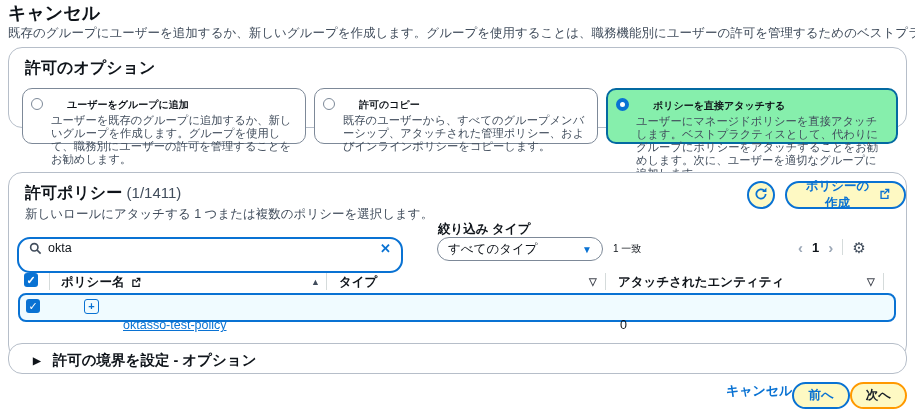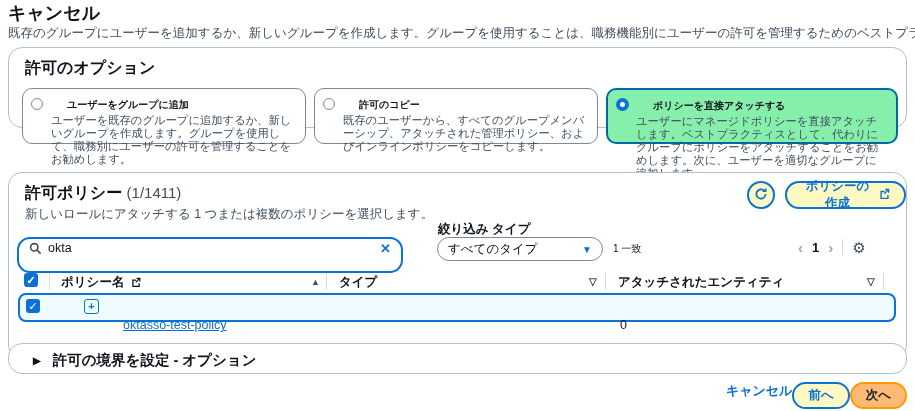--- a/index.html
+++ b/index.html
@@ -24,21 +24,21 @@
   .radio{display:inline-block;width:12px;height:12px;border:1px solid #7d8998;border-radius:50%;
          background:#fff;vertical-align:-2px;box-sizing:border-box;}
   .radio.on{border:4px solid #0972d3;width:13px;height:13px;}
   .tile-label{font-size:10px;font-weight:bold;margin-left:24px;}
   .tile-desc{font-size:11.3px;line-height:13px;color:#414d5c;margin:2px 0 0 20px;}
   
   .btn{display:inline-flex;align-items:center;justify-content:center;gap:5px;
        border:2px solid #0972d3;border-radius:15px;background:#fef9c3;color:#0972d3;
        font-weight:bold;font-size:12.5px;cursor:pointer;box-sizing:border-box;height:28px;padding:0 14px;}
   .btn.icon-only{width:28px;padding:0;border-radius:50%;}
-  .btn.primary{background:#fdba74;border-color:#ff9900;color:#161d26;}
+  .btn.primary{background:#fef9c3;border-color:#ff9900;color:#161d26;}
   .link-btn{font-size:13px;font-weight:bold;color:#0972d3;cursor:pointer;}
   
   .filter-label{font-size:12.5px;font-weight:bold;}
   .search{position:absolute;left:17px;top:237px;width:386px;height:24px;border:2px solid #0972d3;
           border-radius:13px;box-sizing:border-box;background:#fff;display:flex;align-items:flex-end;padding:16px 10px;gap:6px;}
   .search input{border:none;outline:none;flex:1;font-size:12.5px;font-family:inherit;color:#0f141a;background:transparent;padding:0;}
   .clear-x{color:#0972d3;font-size:13px;font-weight:bold;cursor:pointer;line-height:1;}
   .select{position:absolute;left:437px;top:237px;width:166px;height:24px;border:1px solid #7d8998;
           border-radius:13px;box-sizing:border-box;background:#fff;display:flex;align-items:center;
           justify-content:space-between;padding:0 10px;font-size:12.5px;cursor:pointer;}

